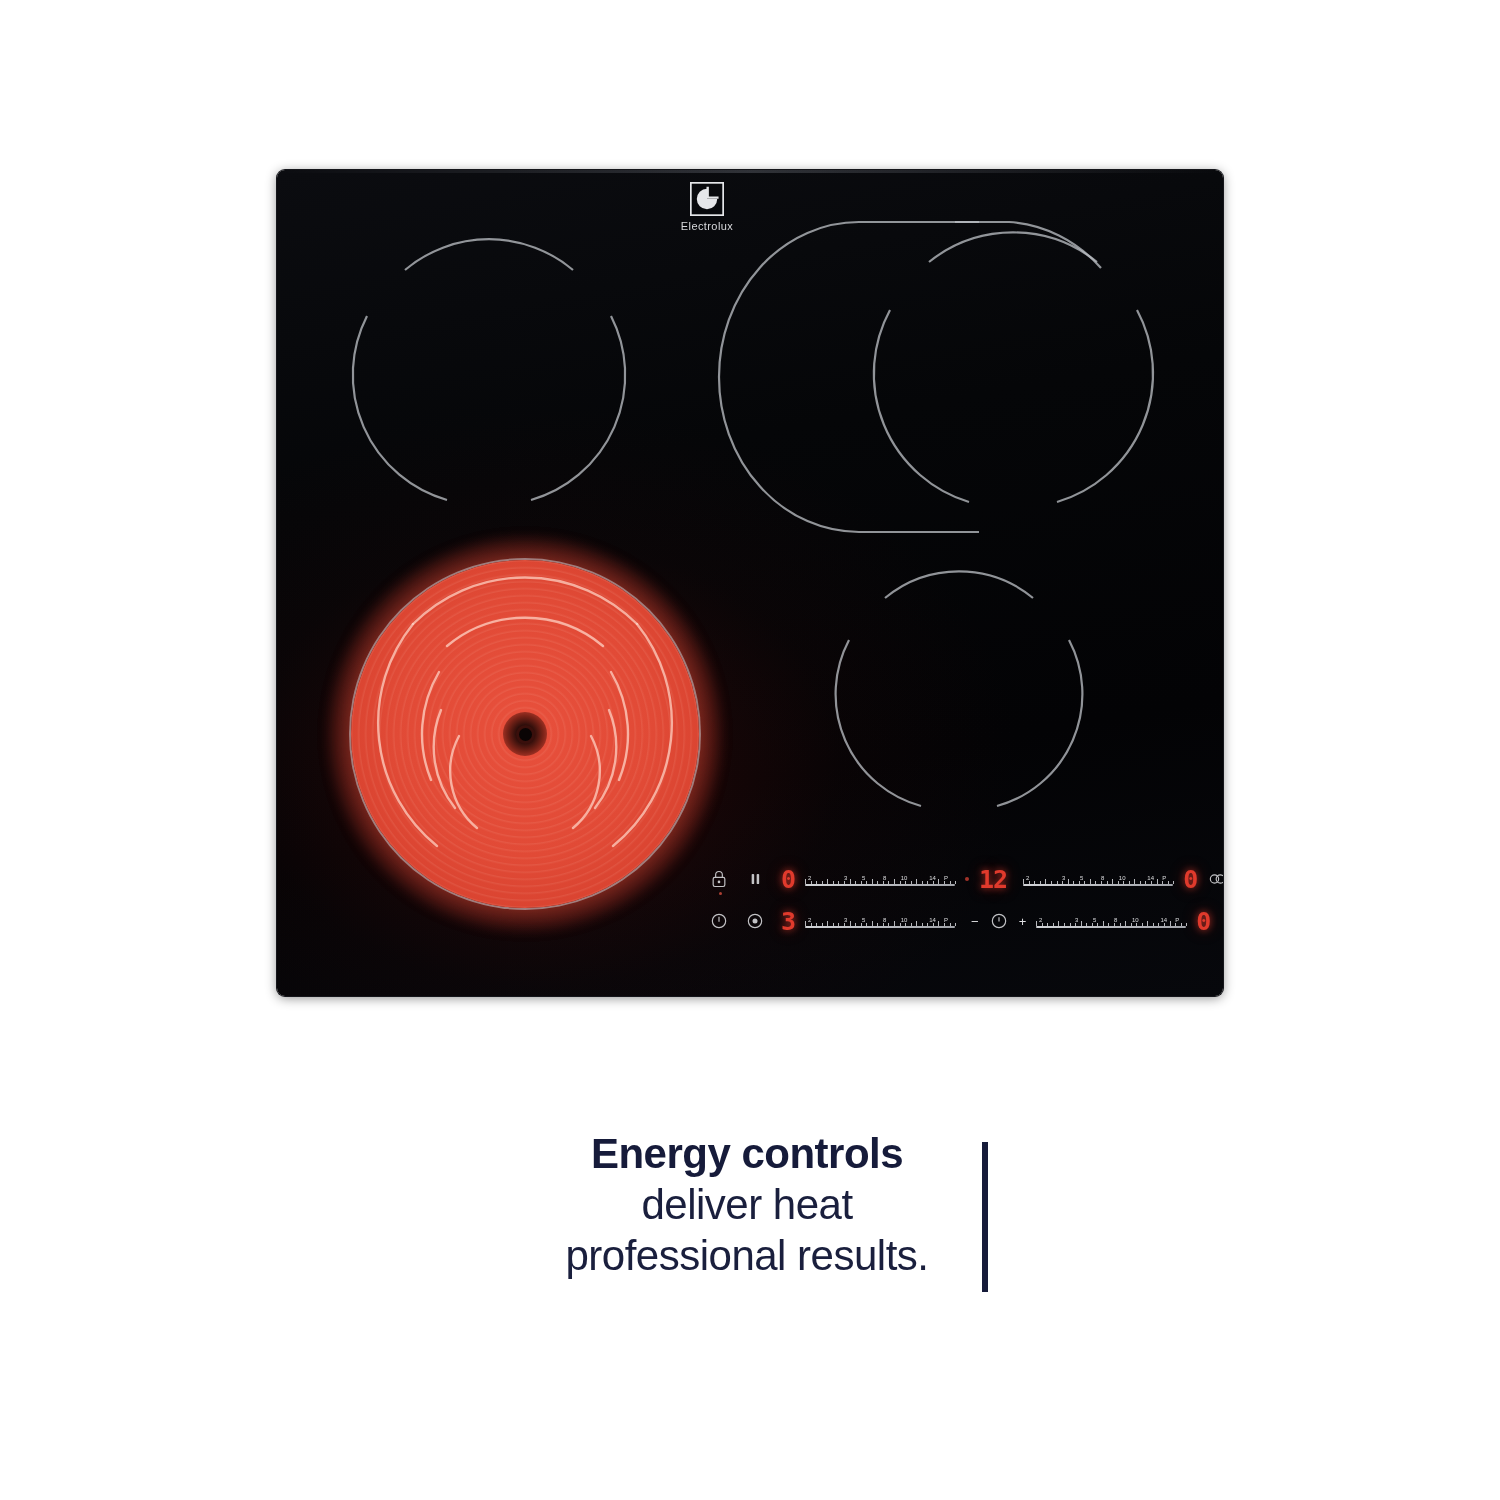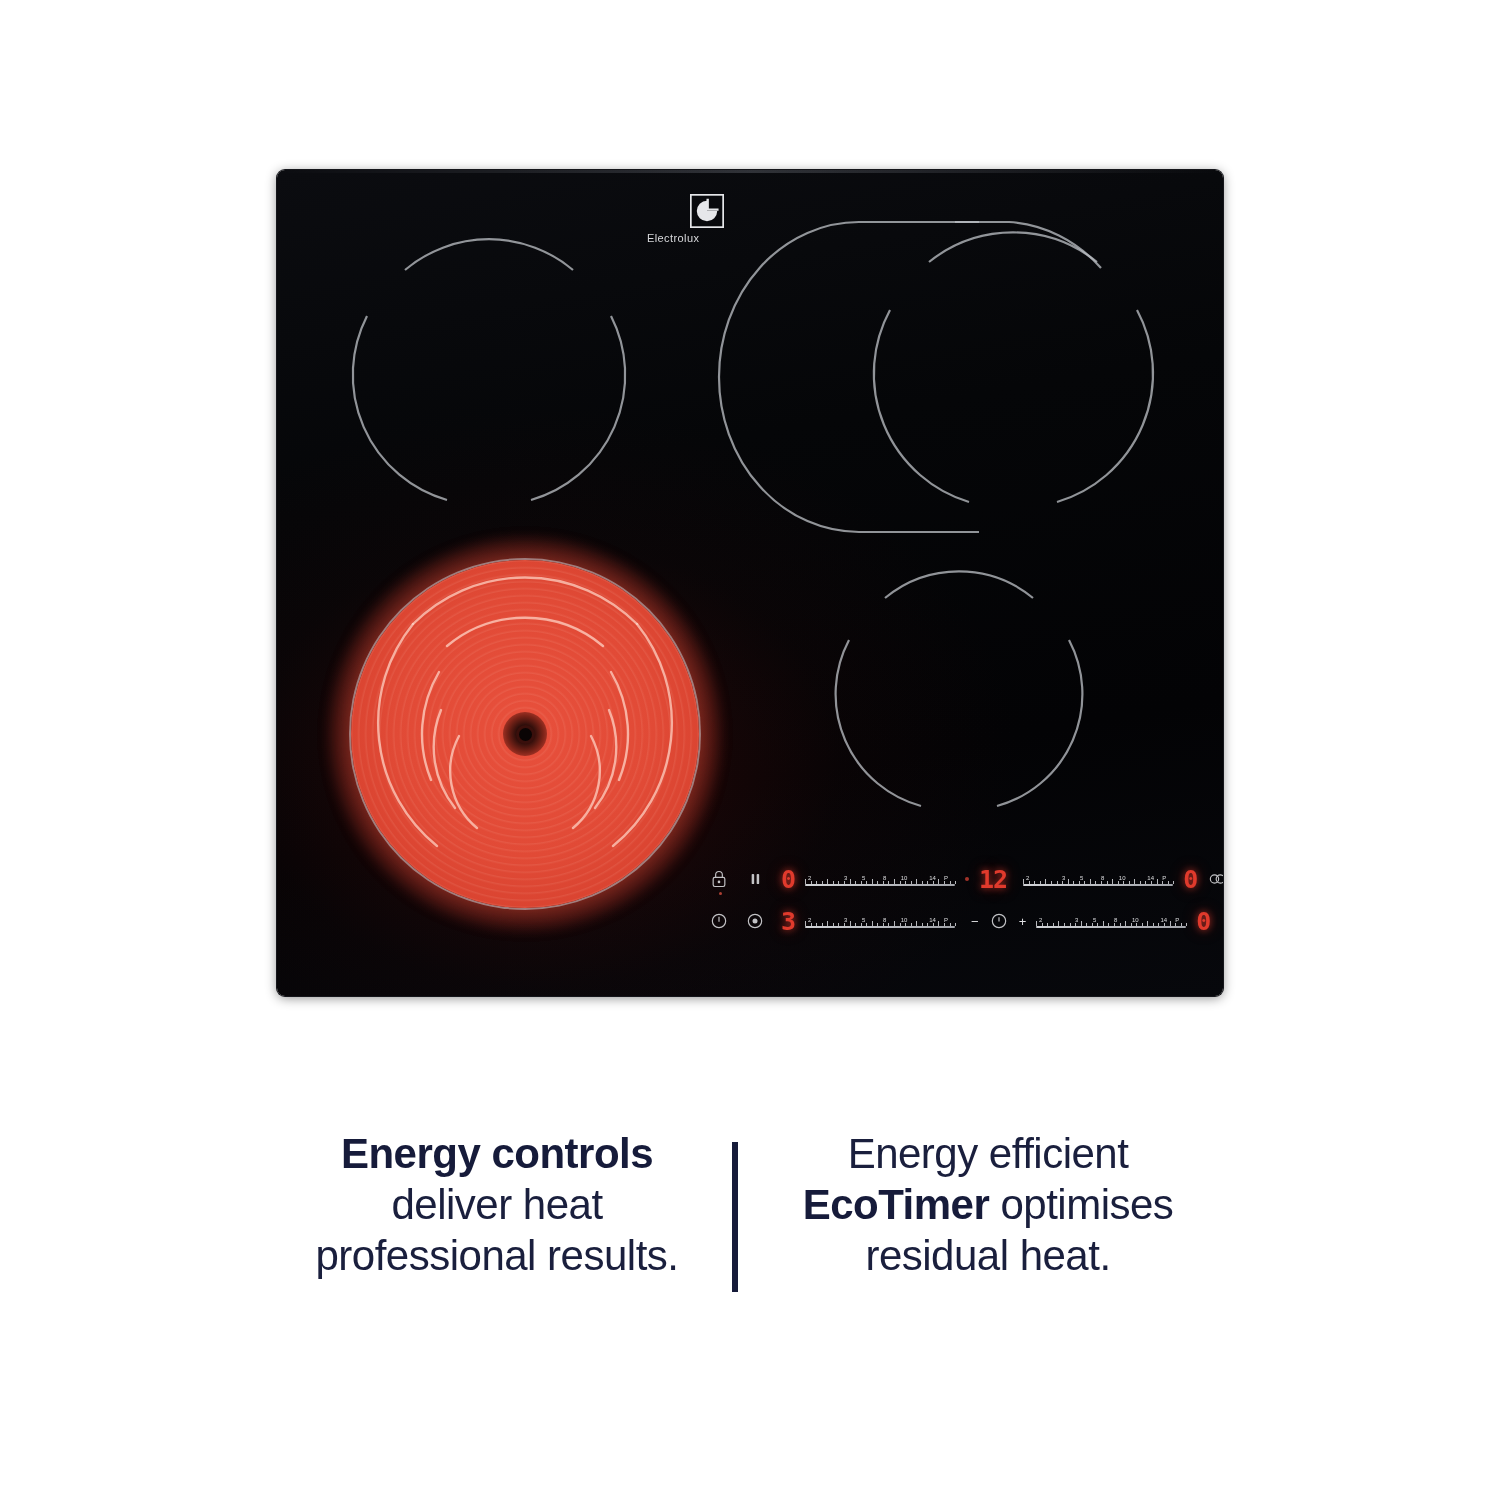--- a/index.html
+++ b/index.html
@@ -41,23 +41,23 @@
     position: absolute;
     left: 0; top: 0; right: 0;
     height: 3px;
     background: linear-gradient(90deg, rgba(90,92,100,0.0), rgba(120,124,134,0.35), rgba(90,92,100,0.0));
   }
 
   
   .brand {
     position: absolute;
     left: 370px;
-    top: 24px;
+    top: 12px;
     width: 120px;
-    text-align: left;
+    text-align: center;
     pointer-events: none;
   }
   .brand-mark {
     width: 34px;
     height: 34px;
     margin: 0 auto;
     display: block;
   }
   .brand-name {
     margin-top: 4px;
@@ -633,17 +633,14 @@
 
   <div class="feature-col" id="feature-col-1">
     <b>Energy controls</b><span> deliver heat professional results.</span>
   </div>
 
   <div class="divider"></div>
 
 
   <div class="divider"></div>
 
-  <div class="feature-col" id="feature-col-3">
-    <span>Energy efficient </span><b>EcoTimer</b><span> optimises residual heat.</span>
-  </div>
 
 </div>
 
 </body></html>

